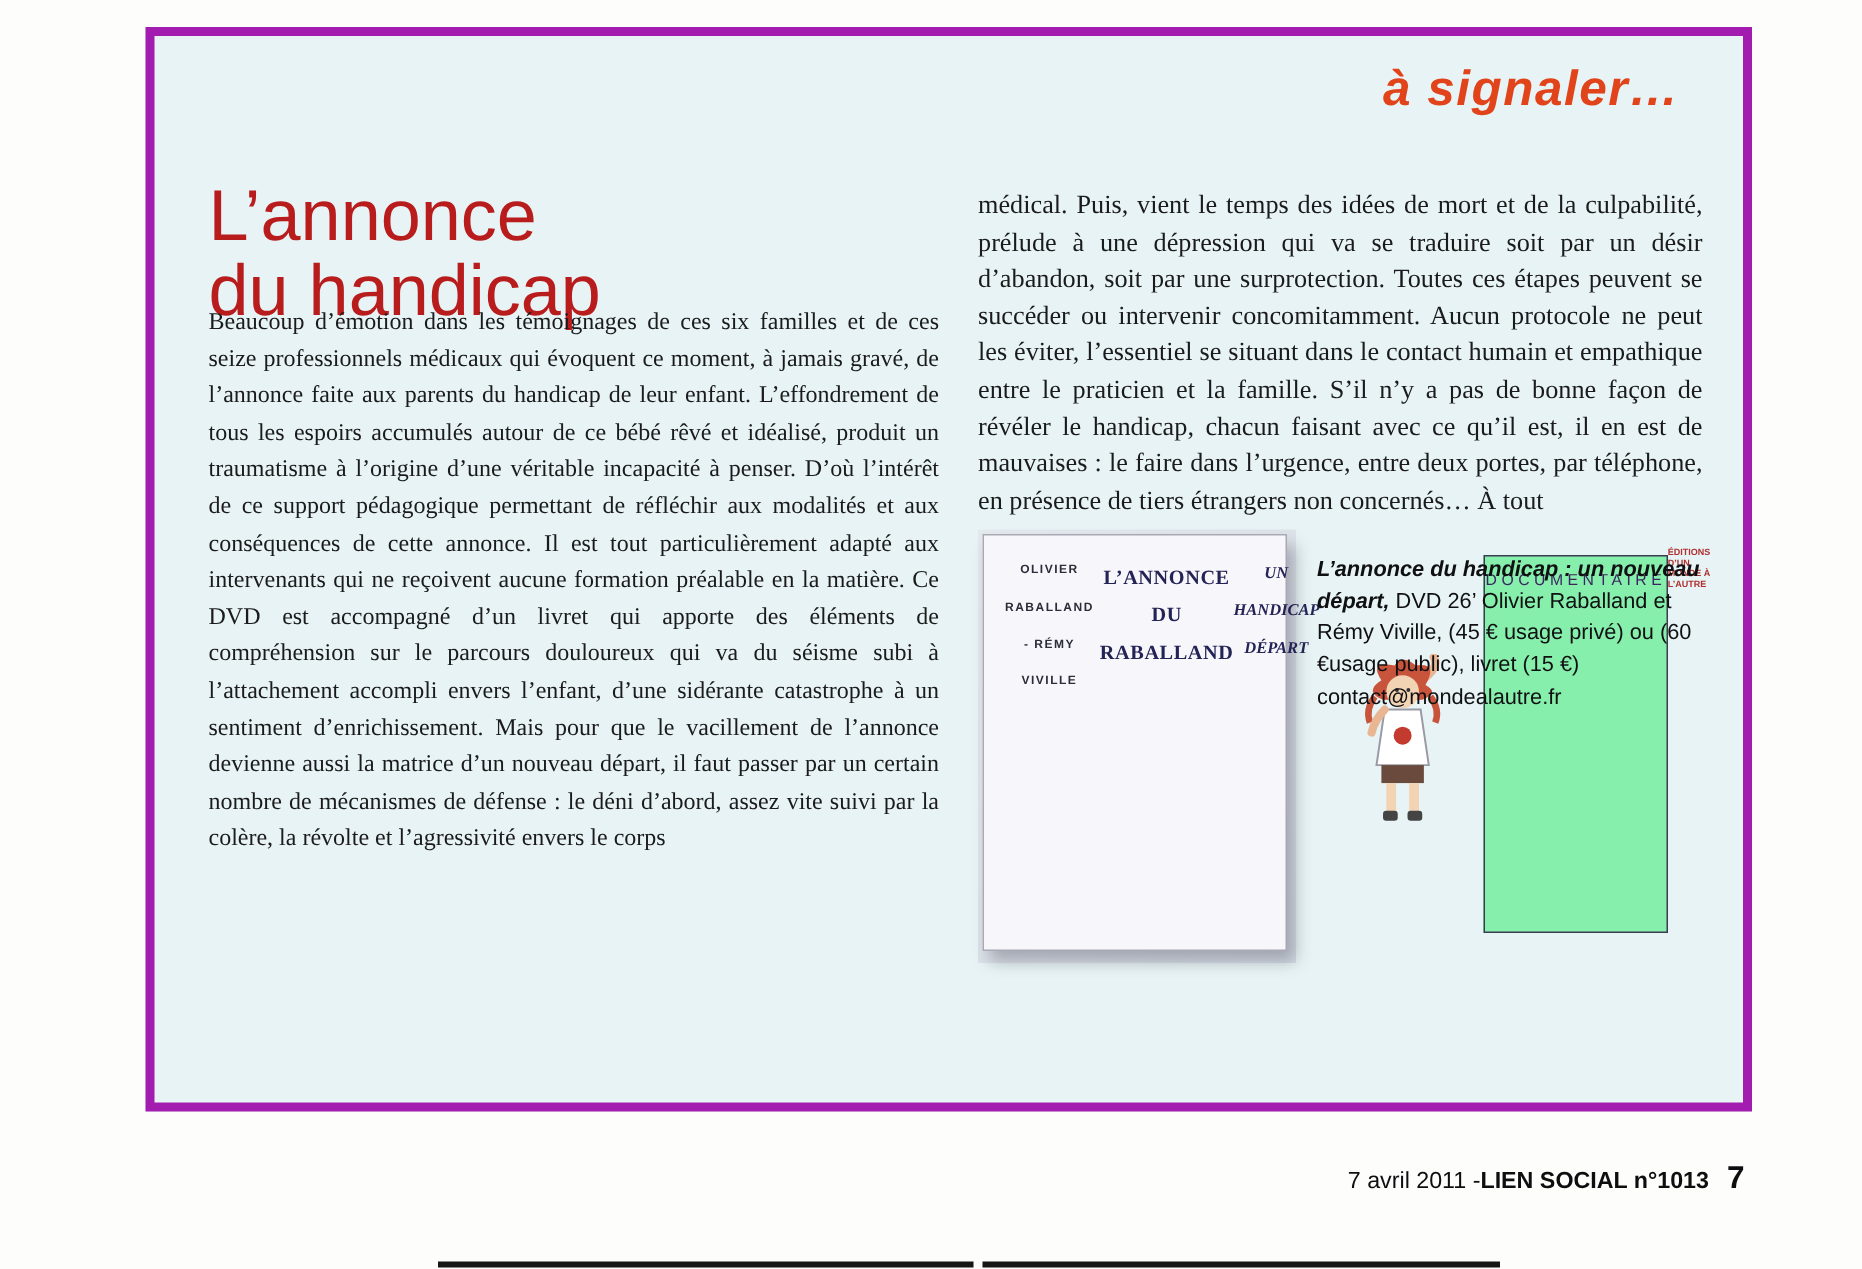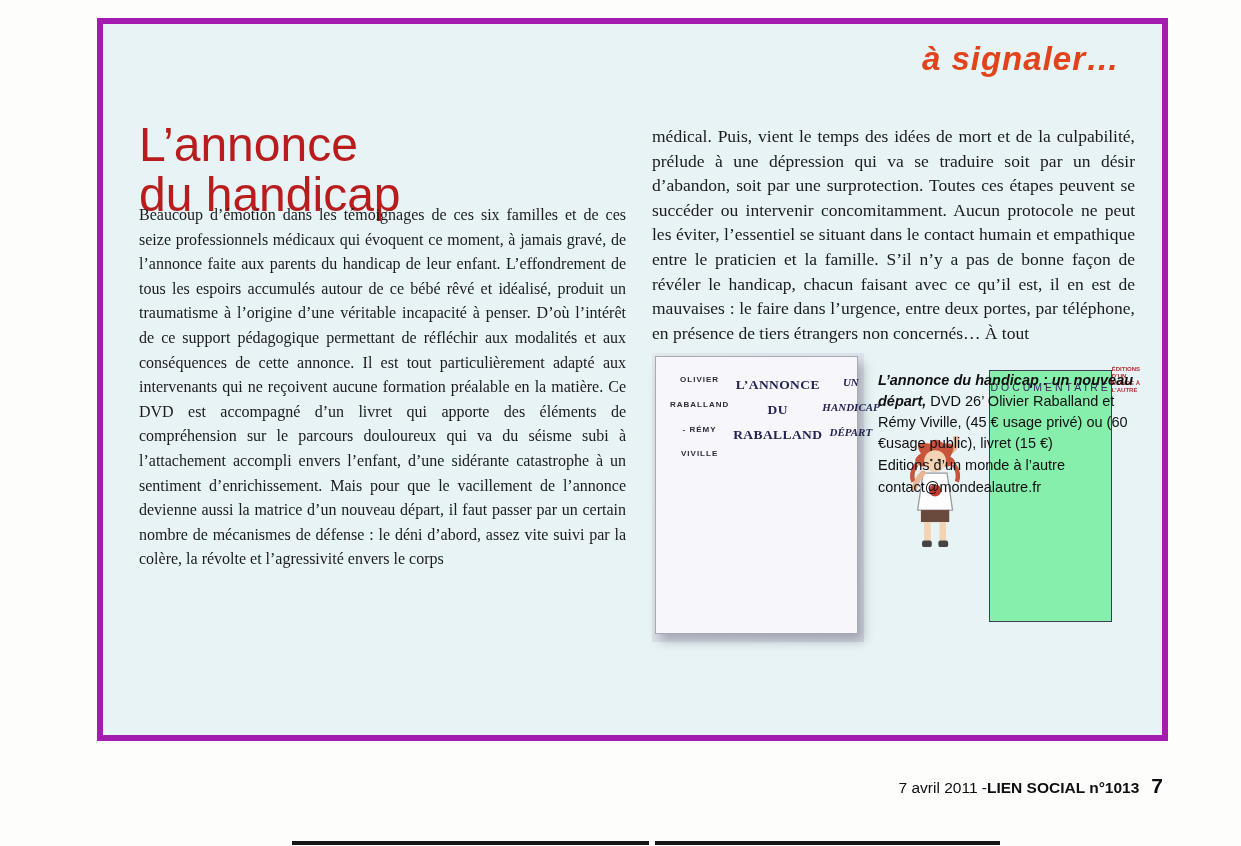--- a/index.html
+++ b/index.html
@@ -152,21 +152,20 @@
           </div>
           <div class="dvd-banner">DOCUMENTAIRE</div>
           <div class="dvd-publisher">Éditions d’un monde à l’autre</div>
         </div>
       </div>
 
       <div class="media-right">
 
         <div class="caption">
           <p><span class="bi">L’annonce du handicap : un nouveau départ,</span><span> DVD 26’ Olivier Raballand et Rémy Viville, (45 € usage privé) ou (60 €usage public), livret (15 €)</span></p>
-          <div class="cap-line">Editions d’un monde à l’autre</div>
           <div class="cap-line">contact@mondealautre.fr</div>
         </div>
       </div>
 
     </div>
   </div>
 
 </div>
 
 <div class="footer">

